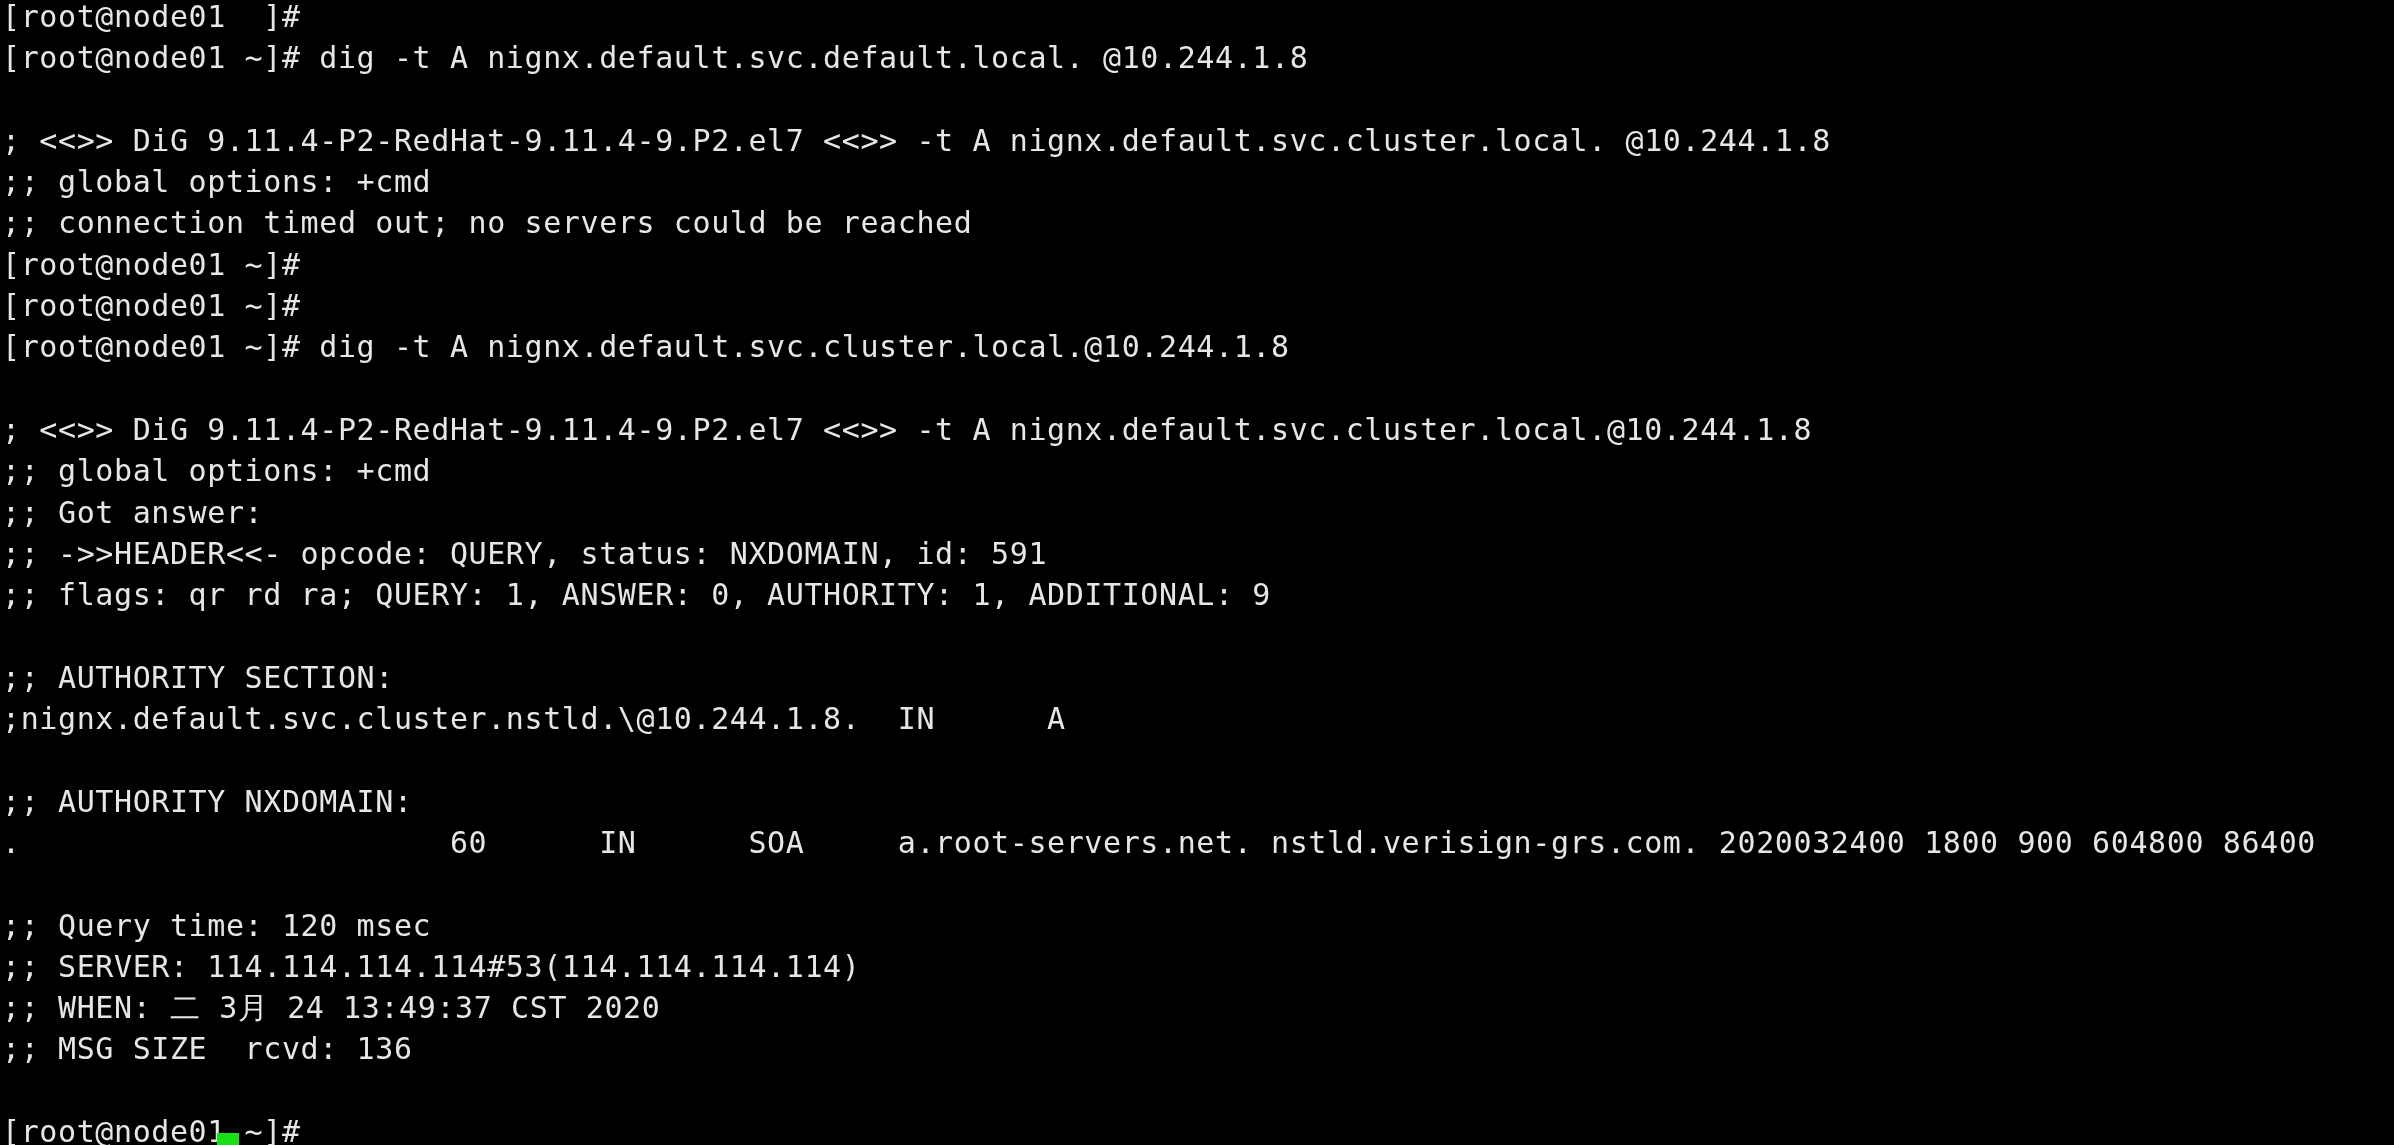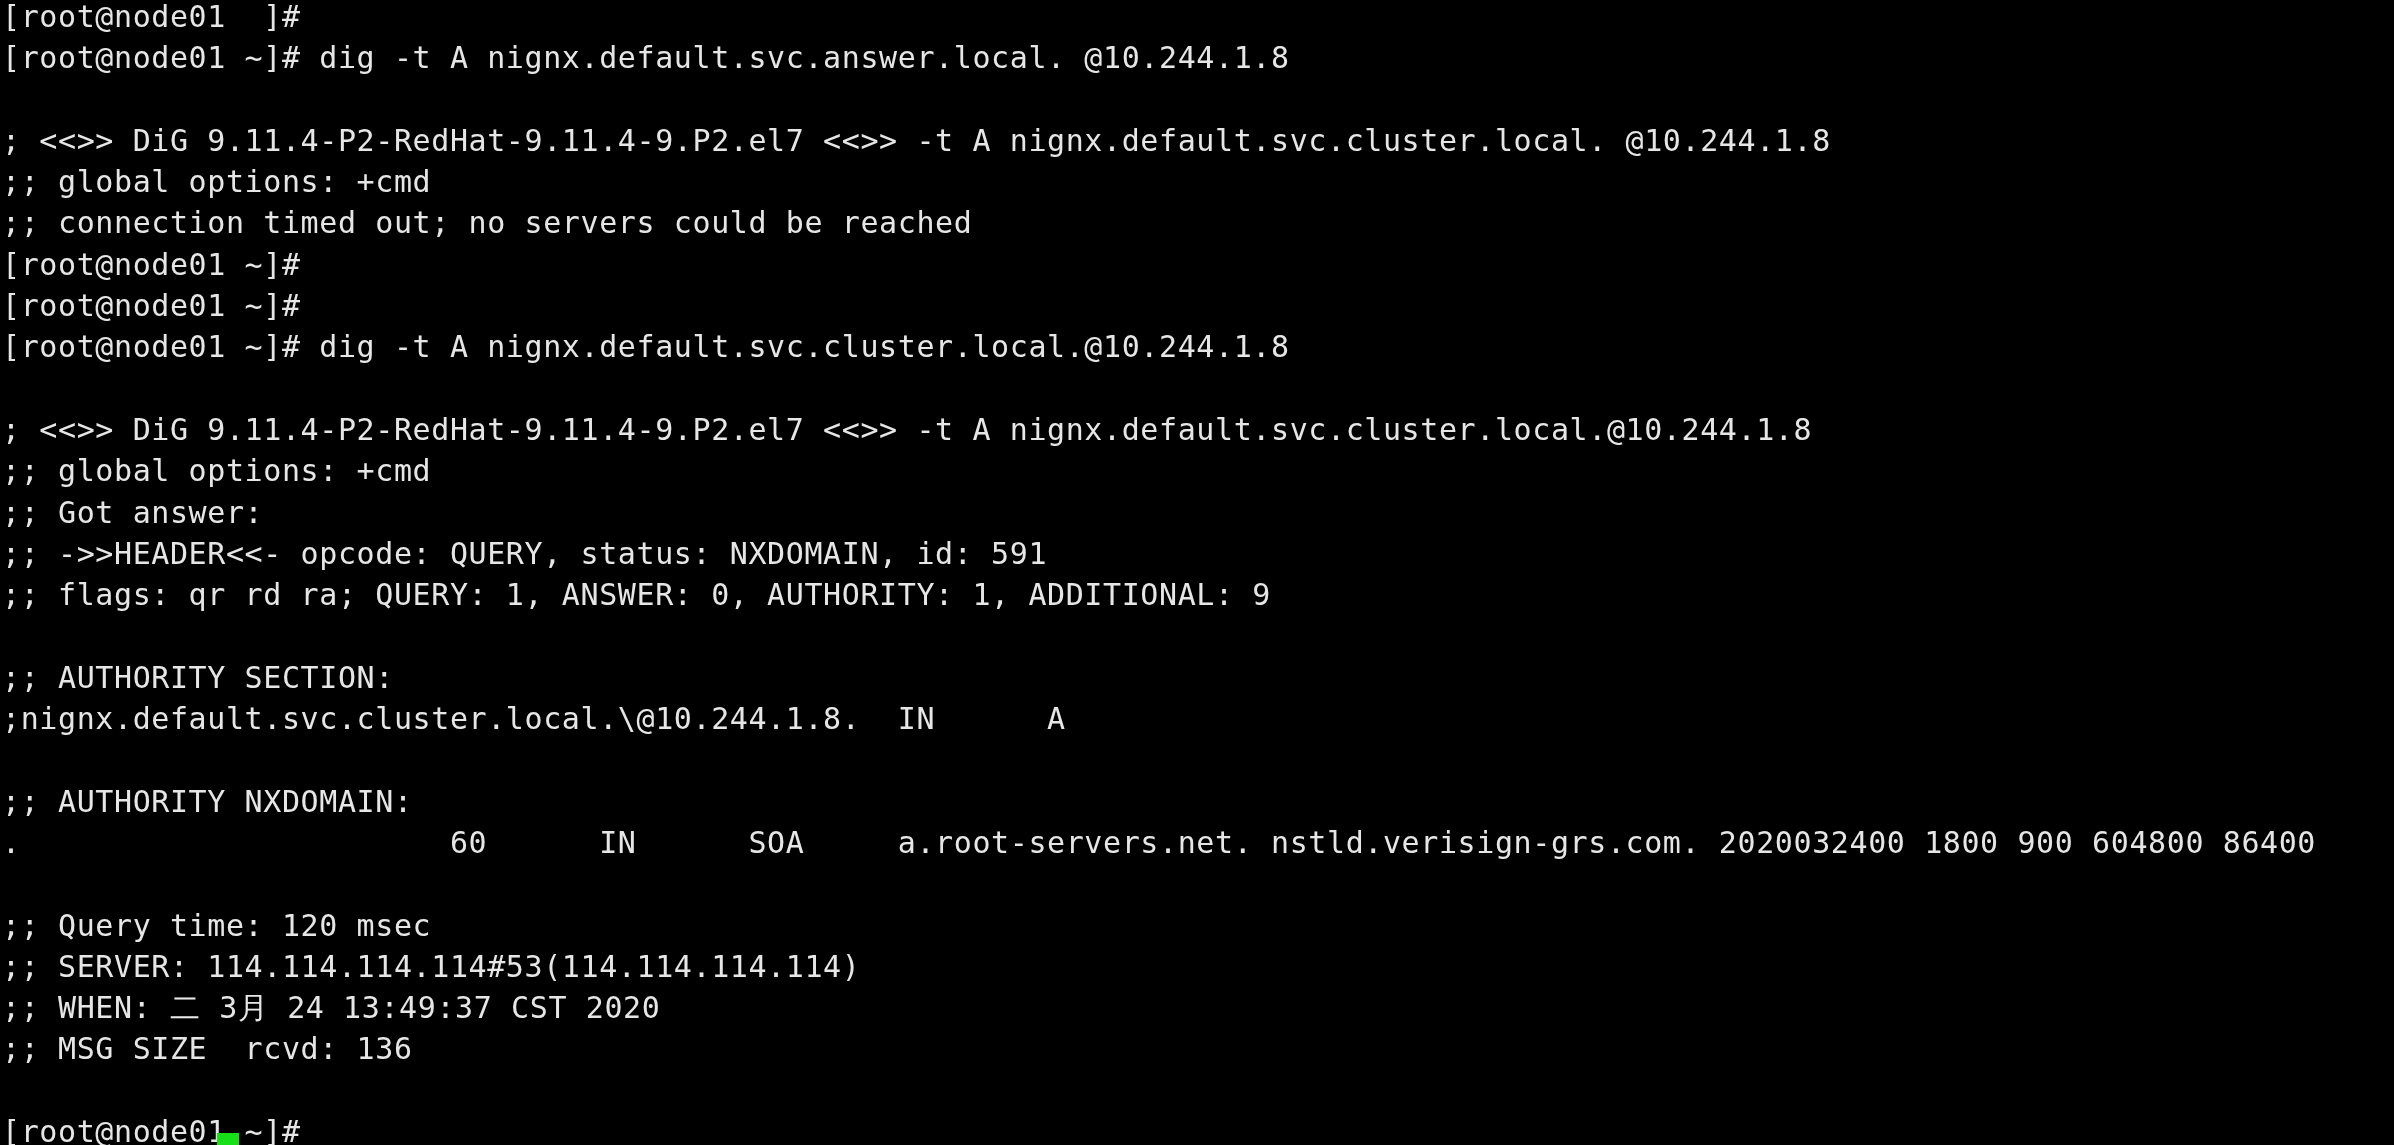--- a/index.html
+++ b/index.html
@@ -53,37 +53,37 @@
     height: 12px;
     background: #18e018;
   }
 </style>
 </head>
 <body>
 
 <div id="terminal">
   <div class="screen">
     <div class="line">[root@node01  ]#</div>
-    <div class="line">[root@node01 ~]# dig -t A nignx.default.svc.answer.local. @10.244.1.8</div>
+    <div class="line">[root@node01 ~]# dig -t A nignx.default.svc.default.local. @10.244.1.8</div>
     <div class="line blank"></div>
     <div class="line">; &lt;&lt;&gt;&gt; DiG 9.11.4-P2-RedHat-9.11.4-9.P2.el7 &lt;&lt;&gt;&gt; -t A nignx.default.svc.cluster.local. @10.244.1.8</div>
     <div class="line">;; global options: +cmd</div>
     <div class="line">;; connection timed out; no servers could be reached</div>
     <div class="line">[root@node01 ~]#</div>
     <div class="line">[root@node01 ~]#</div>
     <div class="line">[root@node01 ~]# dig -t A nignx.default.svc.cluster.local.@10.244.1.8</div>
     <div class="line blank"></div>
     <div class="line">; &lt;&lt;&gt;&gt; DiG 9.11.4-P2-RedHat-9.11.4-9.P2.el7 &lt;&lt;&gt;&gt; -t A nignx.default.svc.cluster.local.@10.244.1.8</div>
     <div class="line">;; global options: +cmd</div>
     <div class="line">;; Got answer:</div>
     <div class="line">;; -&gt;&gt;HEADER&lt;&lt;- opcode: QUERY, status: NXDOMAIN, id: 591</div>
     <div class="line">;; flags: qr rd ra; QUERY: 1, ANSWER: 0, AUTHORITY: 1, ADDITIONAL: 9</div>
     <div class="line blank"></div>
     <div class="line">;; AUTHORITY SECTION:</div>
-    <div class="line">;nignx.default.svc.cluster.local.\@10.244.1.8.  IN      A</div>
+    <div class="line">;nignx.default.svc.cluster.nstld.\@10.244.1.8.  IN      A</div>
     <div class="line blank"></div>
     <div class="line">;; AUTHORITY NXDOMAIN:</div>
     <div class="line">.                       60      IN      SOA     a.root-servers.net. nstld.verisign-grs.com. 2020032400 1800 900 604800 86400</div>
     <div class="line blank"></div>
     <div class="line">;; Query time: 120 msec</div>
     <div class="line">;; SERVER: 114.114.114.114#53(114.114.114.114)</div>
     <div class="line">;; WHEN: 二 3月 24 13:49:37 CST 2020</div>
     <div class="line">;; MSG SIZE  rcvd: 136</div>
     <div class="line blank"></div>
     <div class="line">[root@node01 ~]#</div>

